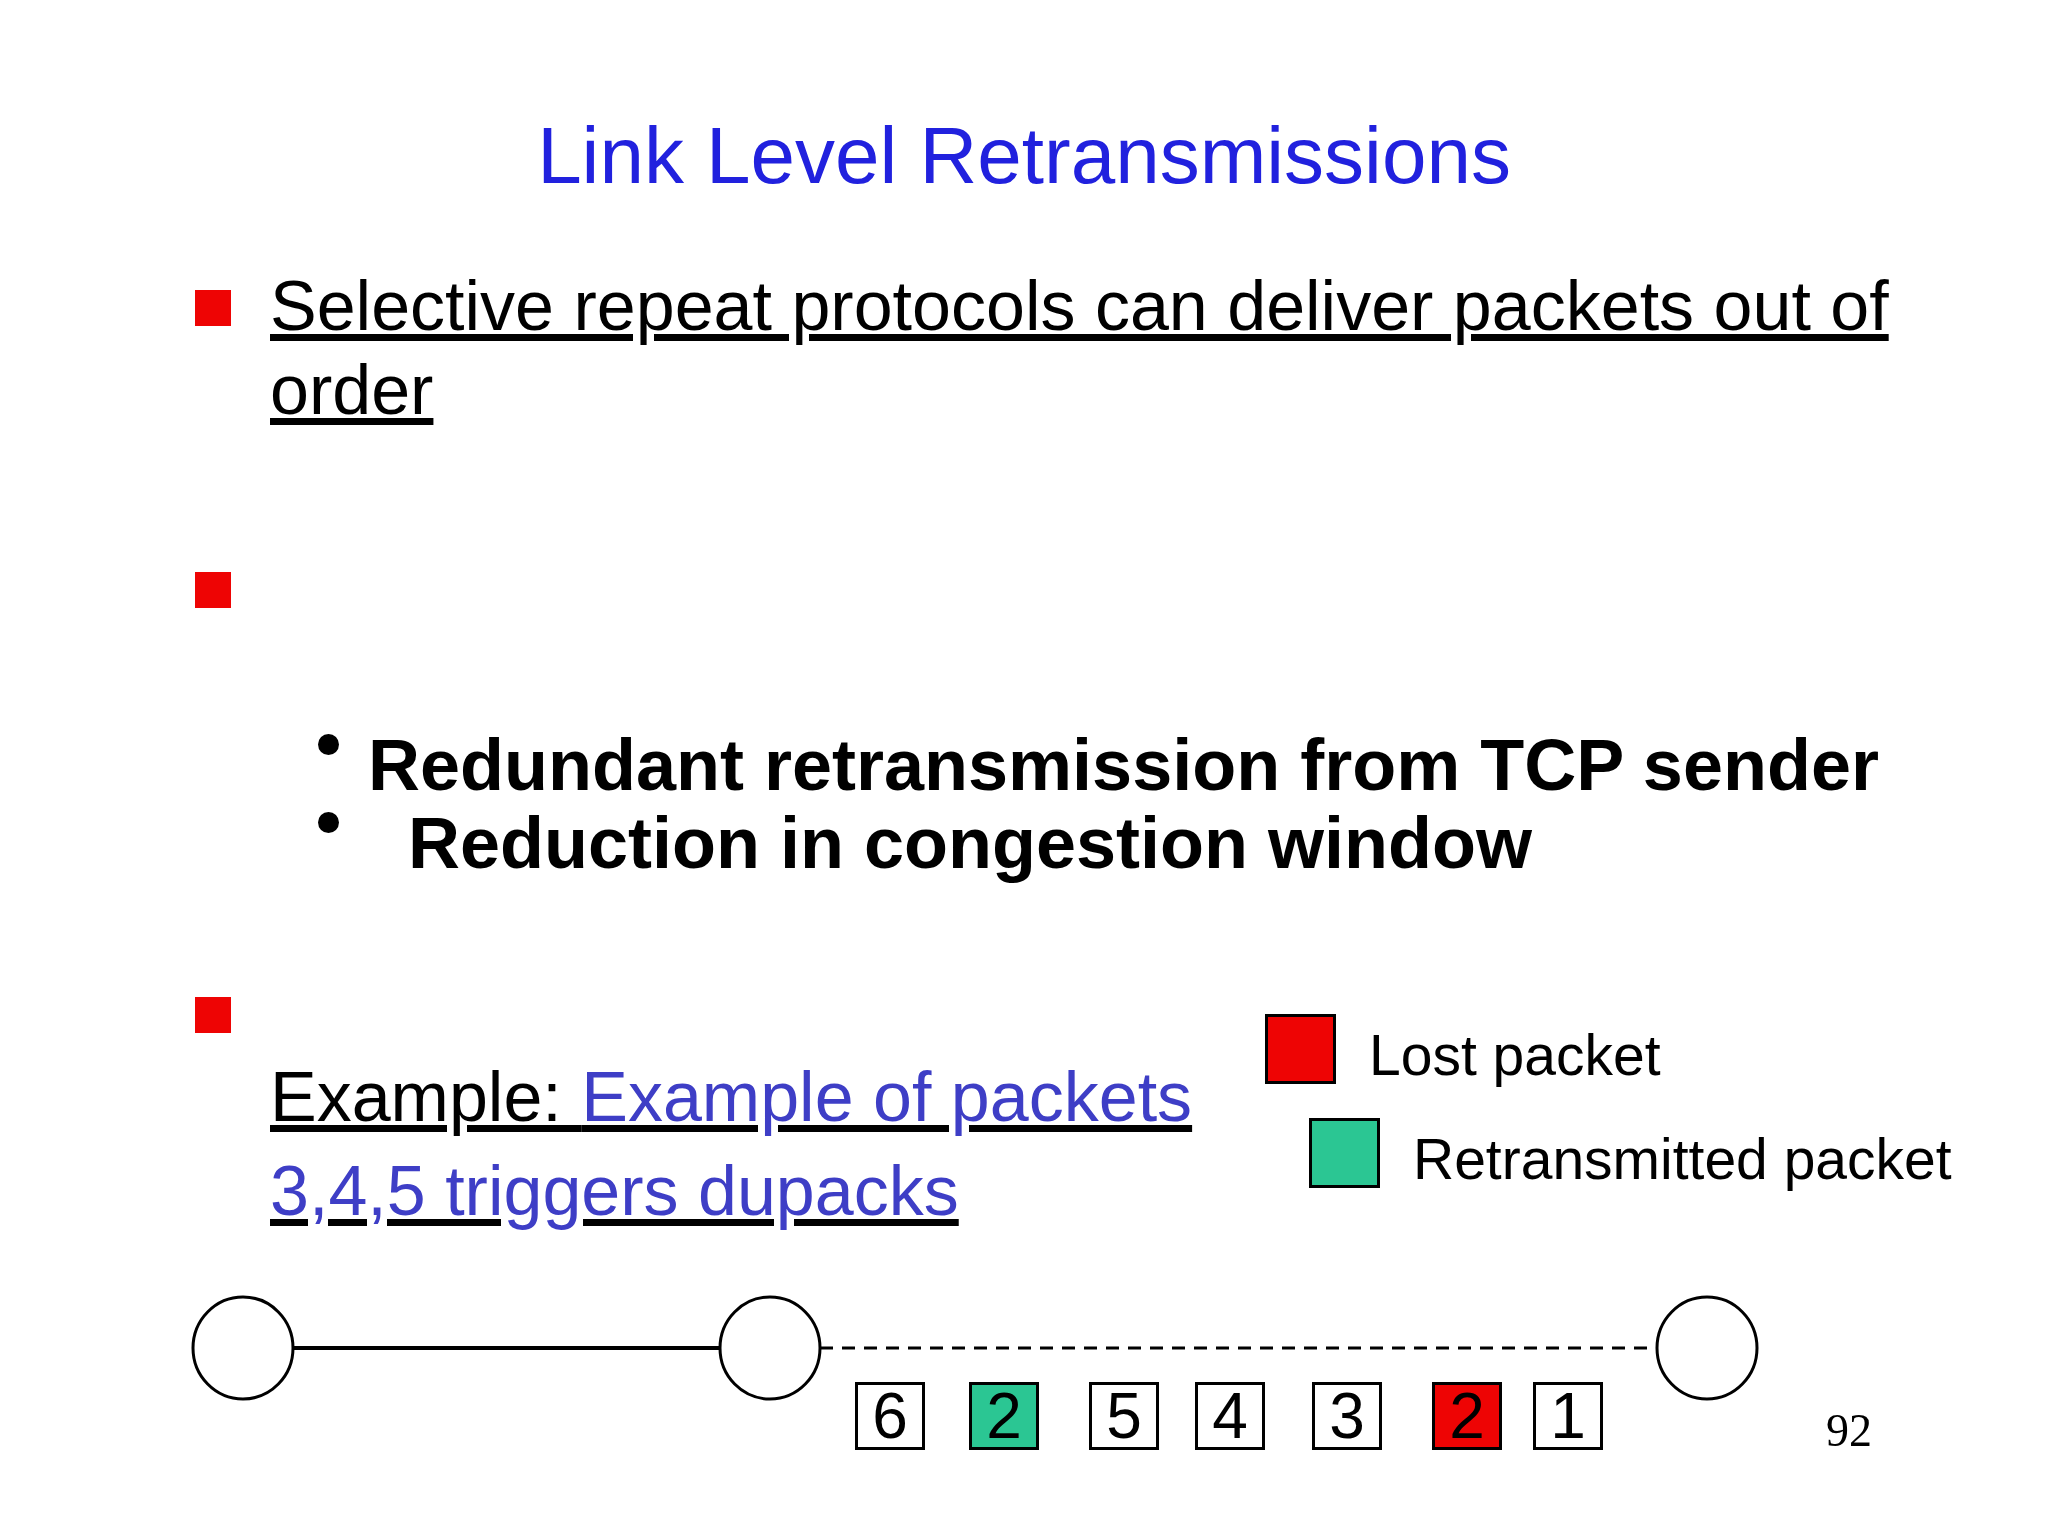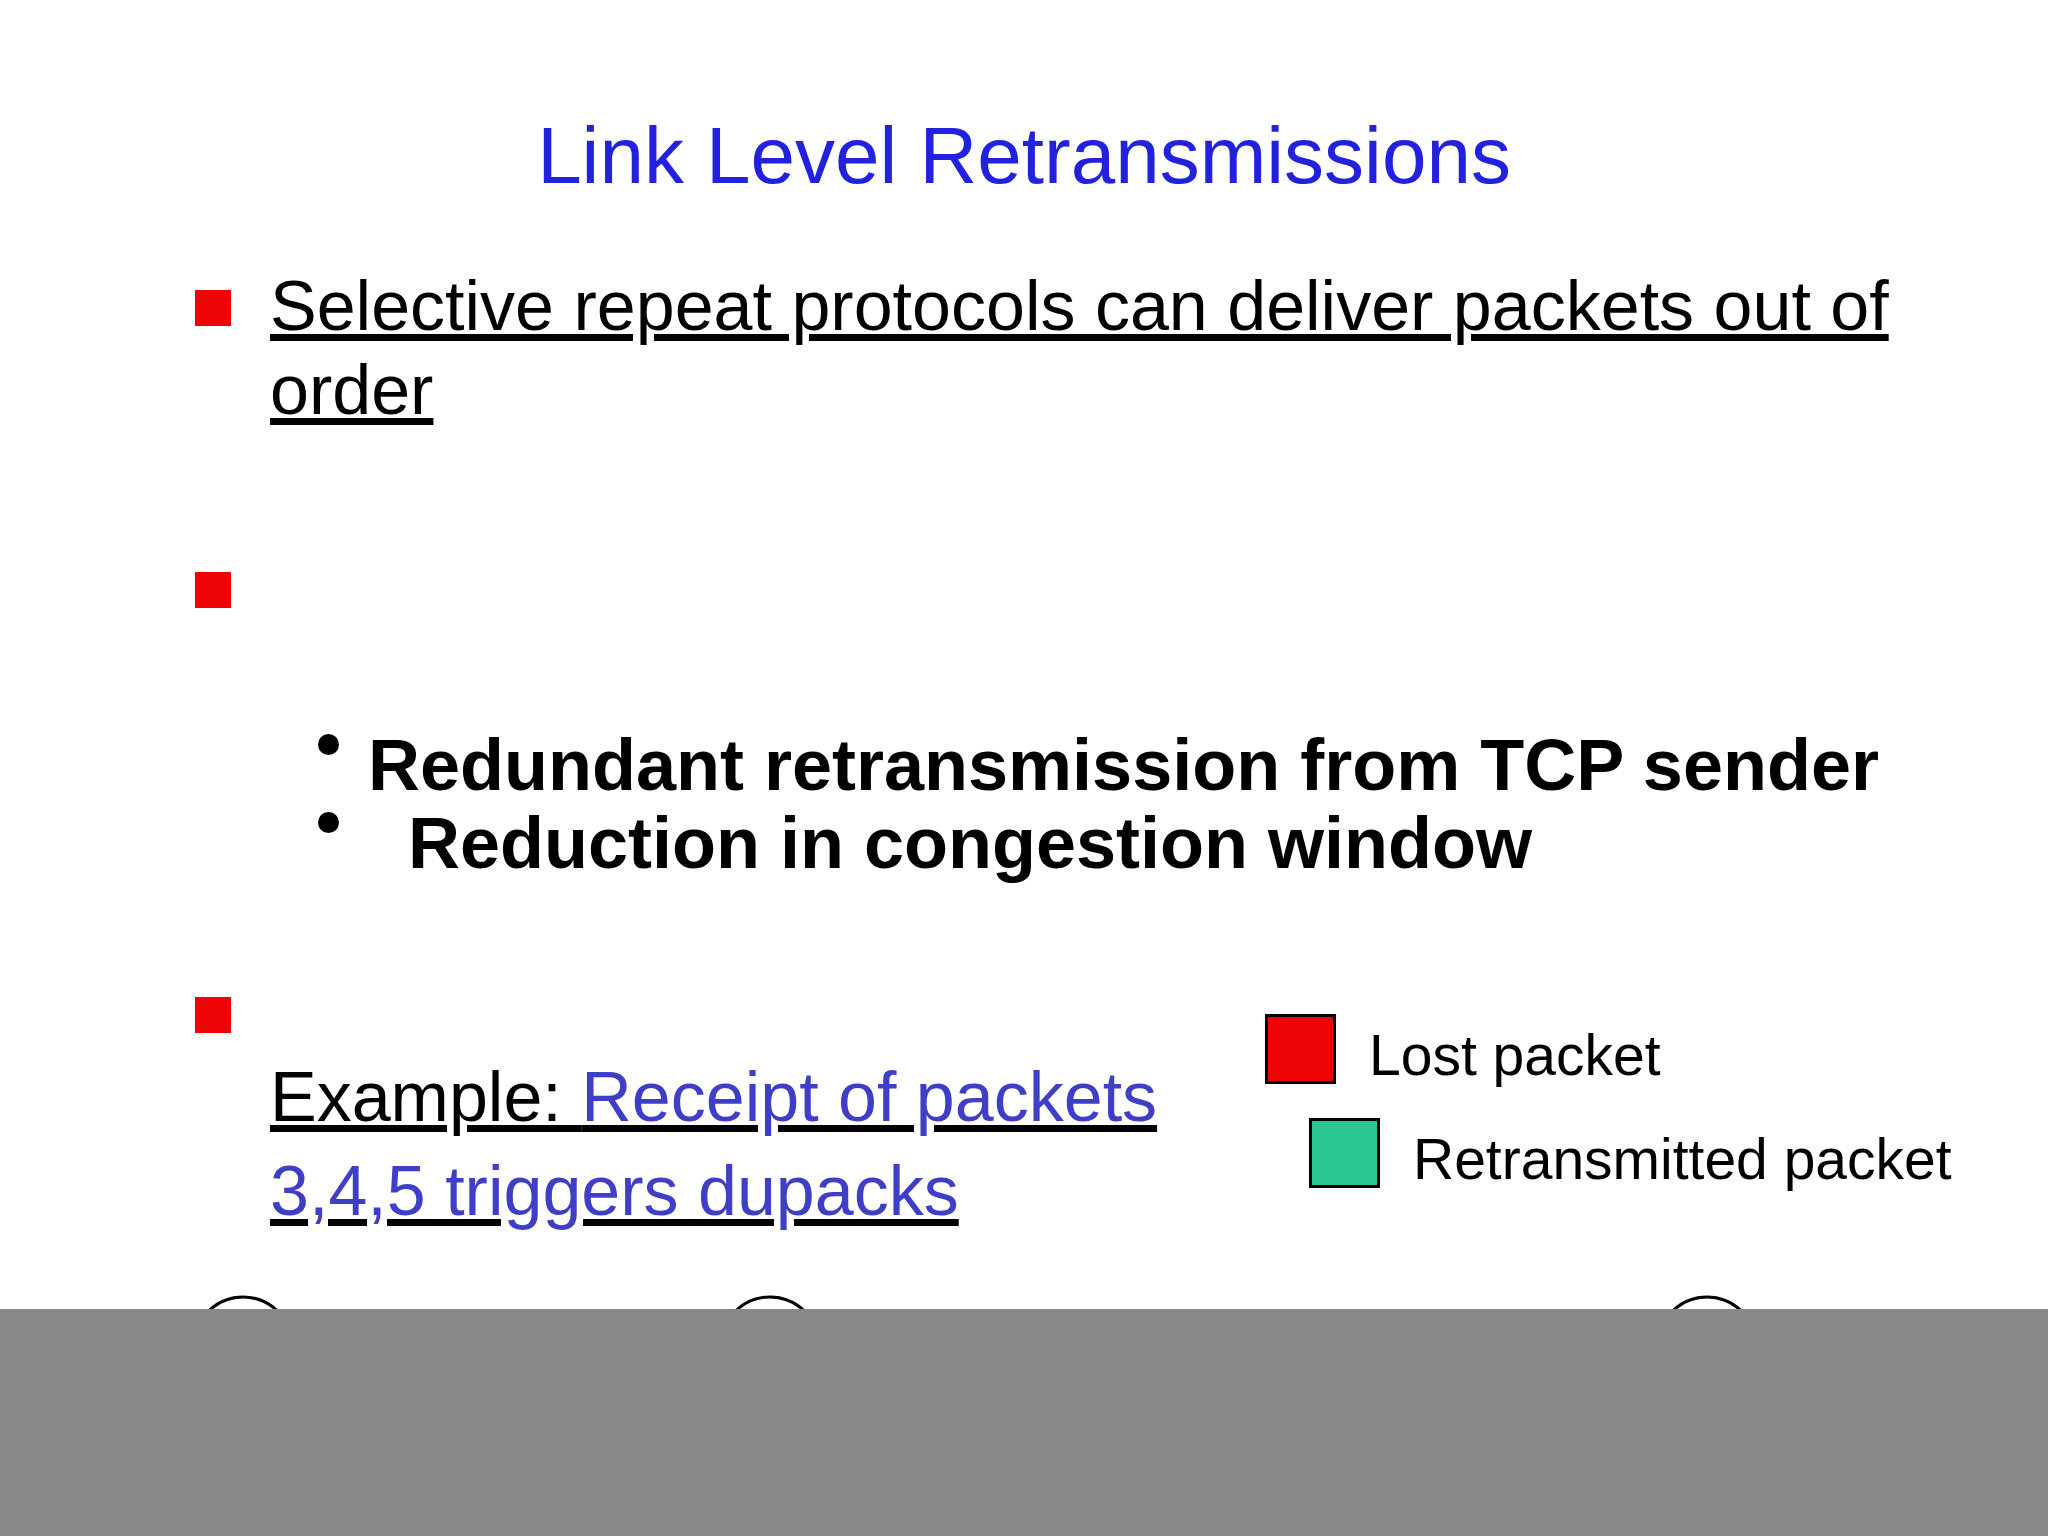--- a/index.html
+++ b/index.html
@@ -1,19 +1,19 @@
 <!DOCTYPE html>
 <html><head>
 <meta charset="utf-8">
 <style>
   html, body { margin: 0; padding: 0; background: #888; }
   .slide {
     position: relative;
     width: 2048px;
-    height: 1309px;
+    height: 1536px;
     background: #ffffff;
     overflow: hidden;
     font-family: "Liberation Sans", "DejaVu Sans", sans-serif;
     color: #000;
   }
 
   
   .title {
     position: absolute;
     left: 0; top: 112px;
@@ -145,21 +145,21 @@
     <div class="sub-text">Redundant retransmission from TCP sender</div>
   </div>
   <div class="sub-row row-s2">
     <span class="sub-dot"></span>
     <div class="sub-text">Reduction in congestion window</div>
   </div>
 
   <div class="bullet-row row-b3">
     <span class="bullet-sq" style="background-color: rgb(238, 4, 4);"></span>
     <div class="bullet-text">
-      <span>Example: </span><span class="blue-text" style="color: rgb(62, 62, 198);">Receipt of packets</span>
+      <span>Example: </span><span class="blue-text" style="color: rgb(62, 62, 198);">Example of packets</span>
       <div class="blue-text example-line2" style="color: rgb(62, 62, 198);">3,4,5 triggers dupacks</div>
     </div>
   </div>
 
   <div class="legend">
     <div class="legend-row">
       <span class="legend-swatch" style="background-color: rgb(238, 4, 4);"></span>
       <span class="legend-label">Lost packet</span>
     </div>
     <div class="legend-row">

